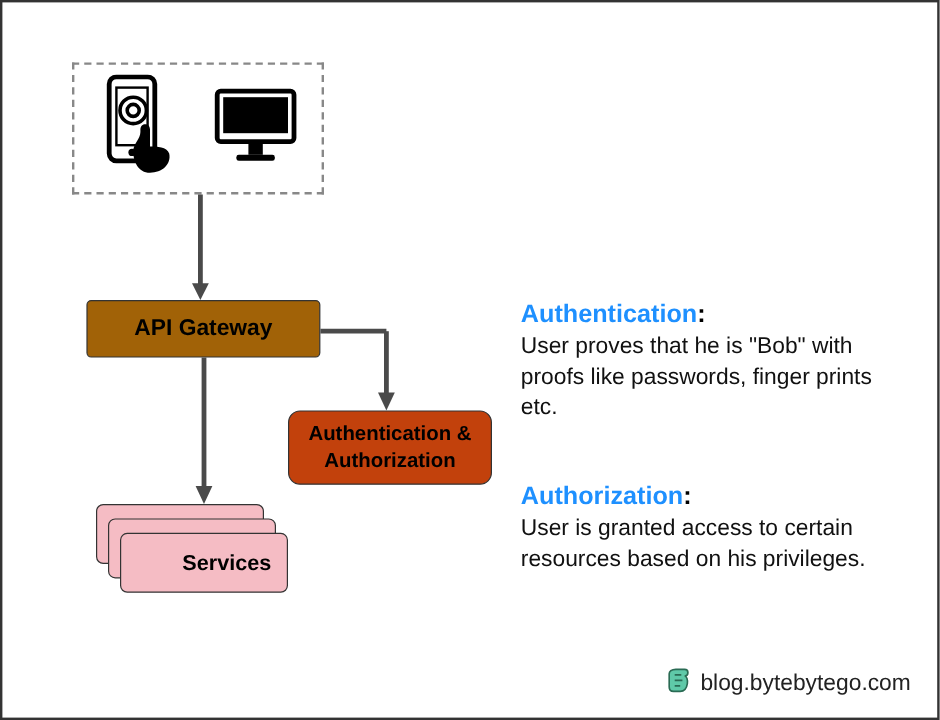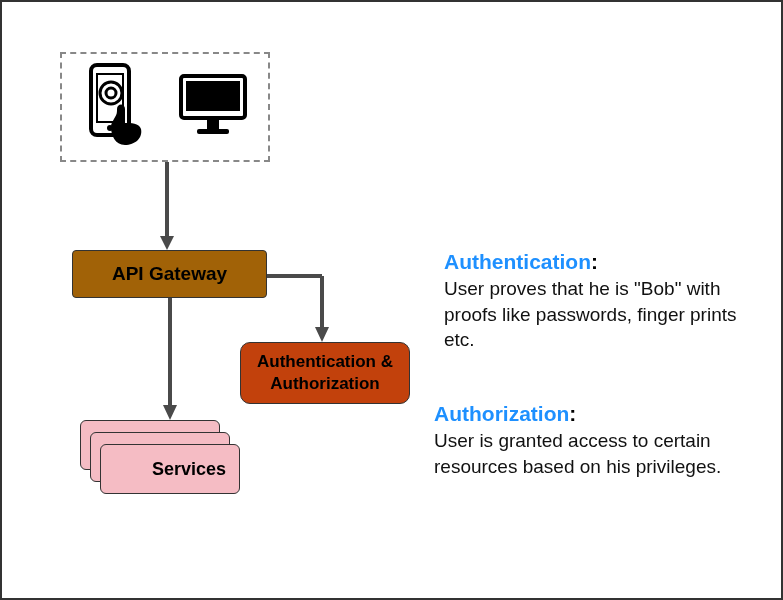--- a/index.html
+++ b/index.html
@@ -128,21 +128,21 @@
       justify-content: center;
       font-size: 18px;
       font-weight: bold;
       padding-left: 38px;
     }
     .service-card.c1 { left: 0px; top: 0px; }
     .service-card.c2 { left: 10px; top: 12px; }
     .service-card.c3 { left: 20px; top: 24px; }
     .auth-text {
       position: absolute;
-      left: 442px;
+      left: 432px;
       top: 248px;
       width: 320px;
     }
     .section-title {
       color: #1e90ff;
       font-size: 21px;
       font-weight: bold;
       display: inline;
     }
     .section-colon { font-size: 21px; font-weight: bold; }
@@ -232,14 +232,23 @@
   <div class="auth-text">
     <span class="section-title">Authentication</span><span class="section-colon">:</span>
     <div class="section-desc">User proves that he is "Bob" with proofs like passwords, finger prints etc.</div>
   </div>
 
   <div class="authz-text">
     <span class="section-title">Authorization</span><span class="section-colon">:</span>
     <div class="section-desc">User is granted access to certain resources based on his privileges.</div>
   </div>
 
+  <div class="footer">
+    <span>
+      <svg class="logo-svg" viewBox="0 0 24 24">
+        <path d="M 4 6 C 4 4 6 2 10 2 L 18 2 C 22 2 22 8 18 8 L 18 8 C 22 8 22 22 14 22 L 8 22 C 5 22 4 20 4 18 Z" fill="#5fc9a8" stroke="#2a6b54" stroke-width="1.5"></path>
+        <path d="M 9 7 L 15 7 M 9 12 L 16 12 M 9 17 L 14 17" stroke="#2a6b54" stroke-width="1.5" fill="none"></path>
+      </svg>
+    </span>
+    <span>blog.bytebytego.com</span>
+  </div>
 
 </div>
 
 </body></html>

